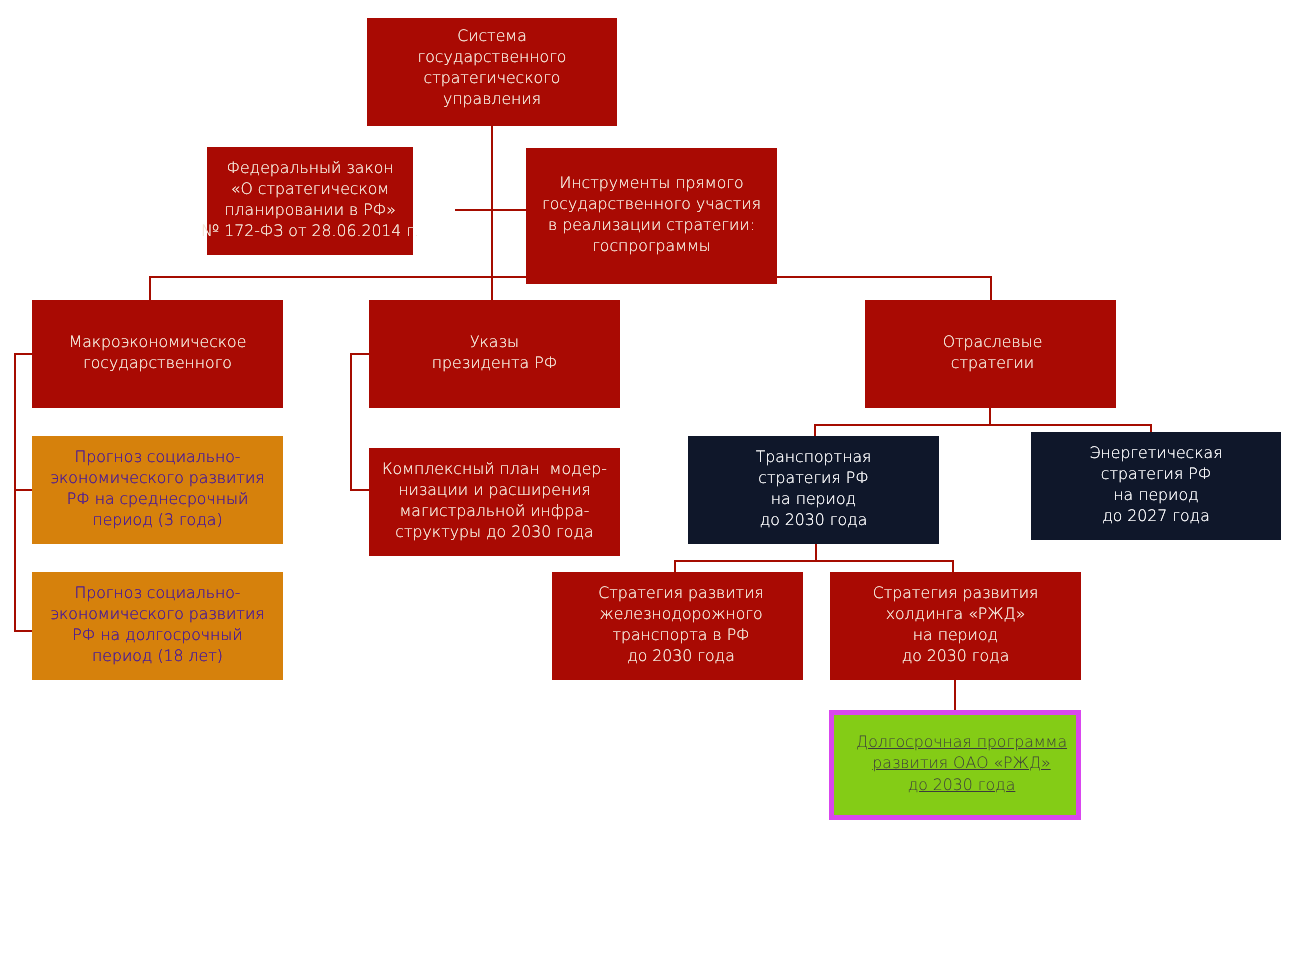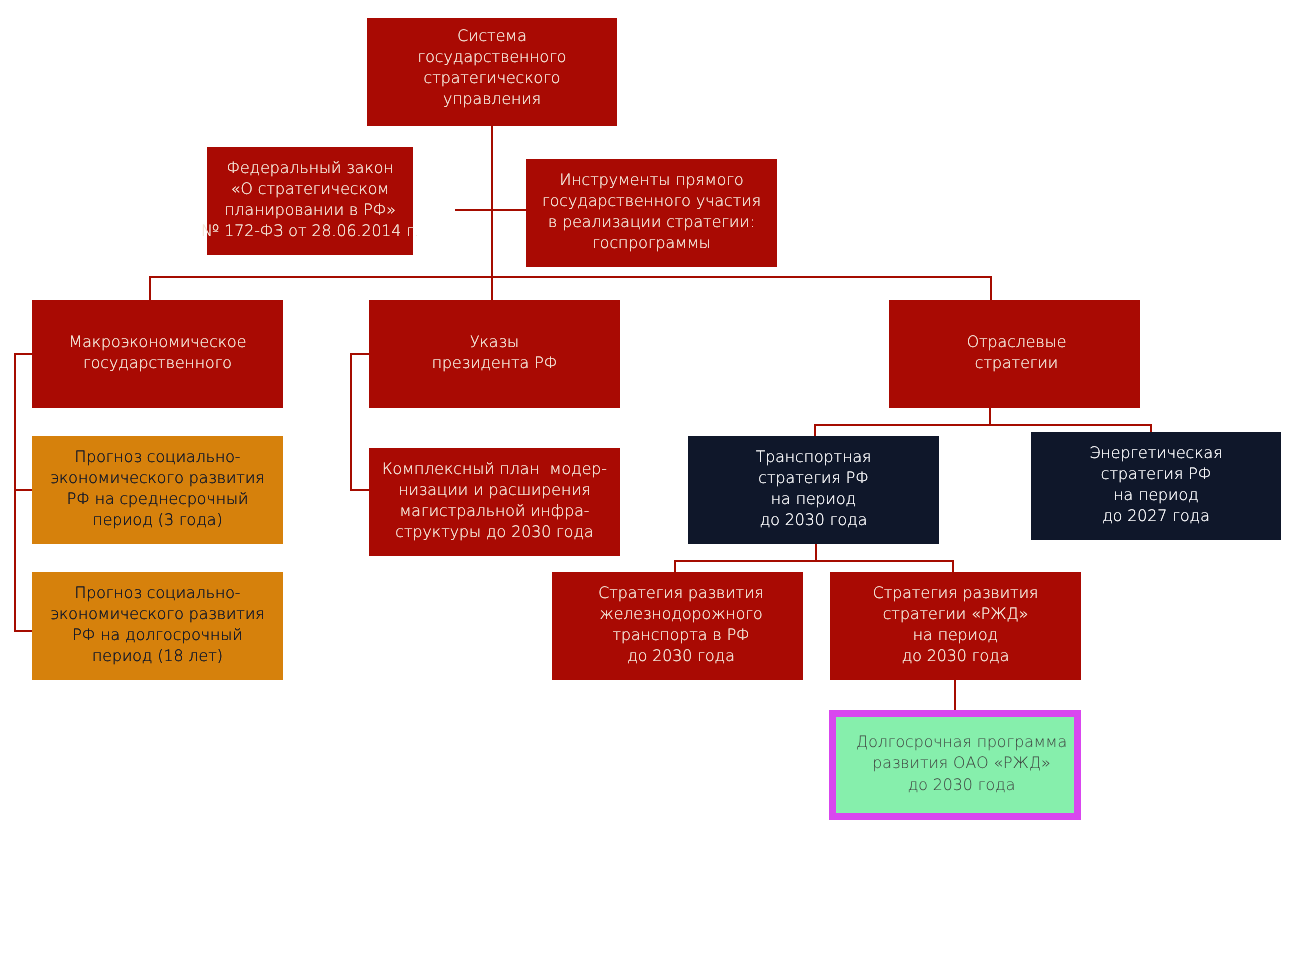--- a/index.html
+++ b/index.html
@@ -28,23 +28,23 @@
     justify-content: center;
     text-align: center;
     font-size: 15.7px;
     line-height: 21.25px;
     white-space: pre;
     z-index: 2;
   }
   .node .ln { display: block; position: relative; top: -1.9px; }
   .node.red .ln, .node.amber .ln, .node.slate .ln { text-shadow: 0 0 0.45px currentColor; }
   .node.red   { background: #A90A03; color: #F3E5D8; }
-  .node.amber { background: #D6810C; color: #0f172a; }
+  .node.amber { background: #D6810C; color: #4c1d95; }
   .node.slate { background: #0f172a; color: #FAFAFC; }
-  .node.outline { background: #86efac; color: #3C3C3C; border: 7px solid #d946ef; }
+  .node.outline { background: #84cc16; color: #3C3C3C; border: 5px solid #d946ef; text-decoration: underline; }
   .node[data-nudge="up"] { padding-bottom: 6px; }
   .edge { position: absolute; background: #A50C00; z-index: 1; }
 </style>
 </head>
 <body>
 
 <div id="canvas">
 
   <div class="edge" style="left:491px;top:125px;width:2px;height:153px"></div>
   <div class="edge" style="left:455px;top:209px;width:72px;height:2px"></div>
@@ -74,35 +74,35 @@
     <span class="ln">государственного</span>
     <span class="ln">стратегического</span>
     <span class="ln">управления</span>
   </div>
   <div class="node red" style="left:207px;top:147px;width:206px;height:108px">
     <span class="ln">Федеральный закон</span>
     <span class="ln">«О стратегическом</span>
     <span class="ln">планировании в РФ»</span>
     <span class="ln">№ 172-ФЗ от 28.06.2014 г.</span>
   </div>
-  <div class="node red" style="left:526px;top:159px;width:251px;height:108px">
+  <div class="node red" style="left:526px;top:148px;width:251px;height:136px">
     <span class="ln">Инструменты прямого</span>
     <span class="ln">государственного участия</span>
     <span class="ln">в реализации стратегии:</span>
     <span class="ln">госпрограммы</span>
   </div>
   <div class="node red" style="left:32px;top:300px;width:251px;height:108px">
     <span class="ln">Макроэкономическое</span>
     <span class="ln">государственного</span>
   </div>
   <div class="node red" style="left:369px;top:300px;width:251px;height:108px">
     <span class="ln">Указы</span>
     <span class="ln">президента РФ</span>
   </div>
-  <div class="node red" style="left:889px;top:300px;width:251px;height:108px;padding-left:4px">
+  <div class="node red" style="left:865px;top:300px;width:251px;height:108px;padding-left:4px">
     <span class="ln">Отраслевые</span>
     <span class="ln">стратегии</span>
   </div>
   <div class="node amber" style="left:32px;top:436px;width:251px;height:108px">
     <span class="ln">Прогноз социально-</span>
     <span class="ln">экономического развития</span>
     <span class="ln">РФ на среднесрочный</span>
     <span class="ln">период (3 года)</span>
   </div>
   <div class="node amber" style="left:32px;top:572px;width:251px;height:108px">
@@ -130,21 +130,21 @@
     <span class="ln">до 2027 года</span>
   </div>
   <div class="node red" style="left:552px;top:572px;width:251px;height:108px;padding-left:7px">
     <span class="ln">Стратегия развития</span>
     <span class="ln">железнодорожного</span>
     <span class="ln">транспорта в РФ</span>
     <span class="ln">до 2030 года</span>
   </div>
   <div class="node red" style="left:830px;top:572px;width:251px;height:108px">
     <span class="ln">Стратегия развития</span>
-    <span class="ln">стратегии «РЖД»</span>
+    <span class="ln">холдинга «РЖД»</span>
     <span class="ln">на период</span>
     <span class="ln">до 2030 года</span>
   </div>
   <div class="node outline" style="left:829px;top:710px;width:252px;height:110px;padding-left:13px">
     <span class="ln">Долгосрочная программа</span>
     <span class="ln">развития ОАО «РЖД»</span>
     <span class="ln">до 2030 года</span>
   </div>
 
 </div>

